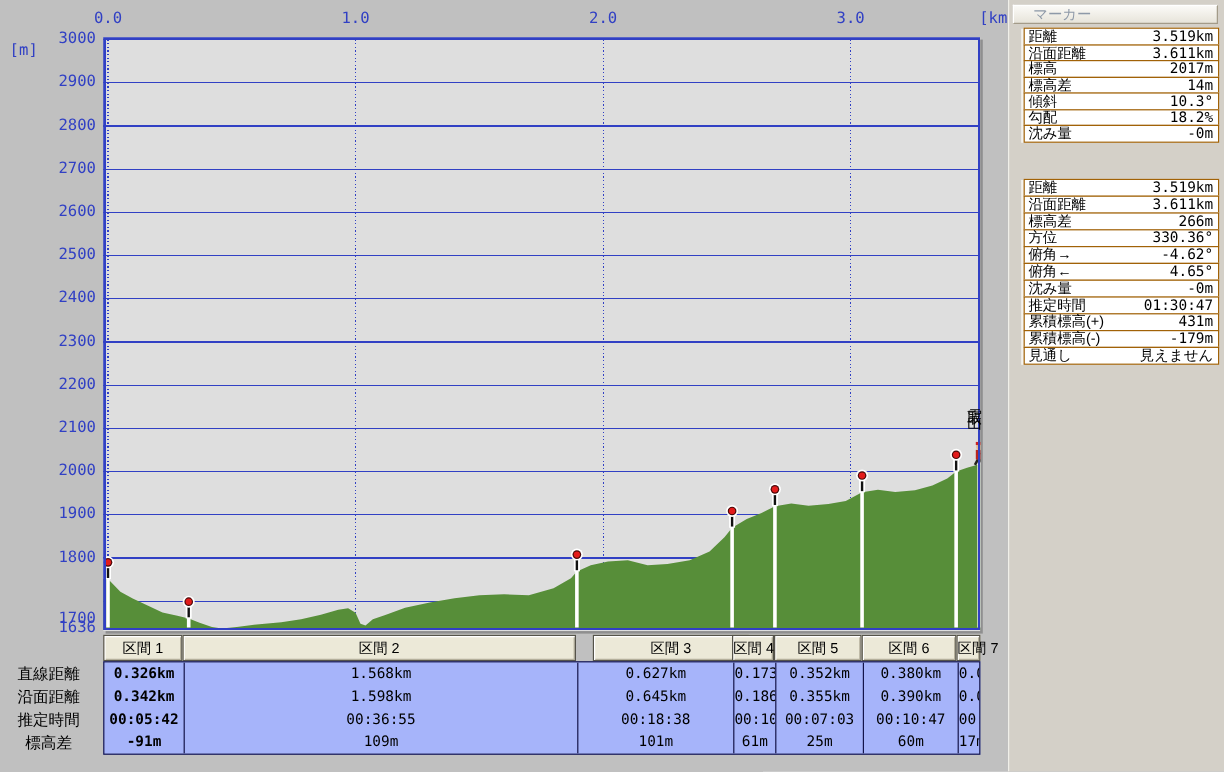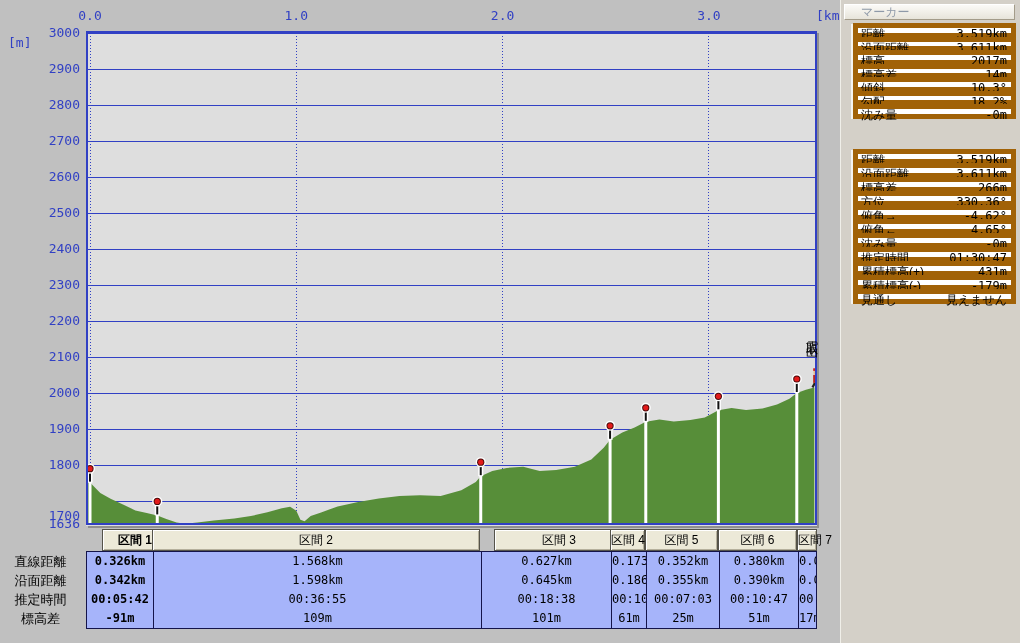--- a/index.html
+++ b/index.html
@@ -54,21 +54,21 @@
     position:absolute;left:3px;width:171px;height:16px;
     background:linear-gradient(#fbfaf7,#e7e4da);
     border-top:1px solid #ffffff;border-left:1px solid #ffffff;
     border-right:1px solid #a39b89;border-bottom:1px solid #a39b89;
     font-size:12px;line-height:15px;color:#8e99a8;padding-left:16px;
     box-sizing:border-box;white-space:nowrap;
   }
   .pane-rows{position:absolute;left:10px;width:163px;border-left:2px solid #f5f4f0;}
   .info-row{
     position:relative;background:#ffffff;
-    border:5px solid #a16207;margin-top:-1px;
+    border:1px solid #a16207;margin-top:-1px;
     box-sizing:border-box;
   }
   .info-row .lbl{
     position:absolute;left:3px;top:0;bottom:0;font-size:12px;color:#000;
     line-height:13px;white-space:nowrap;
   }
   .info-row .val{
     position:absolute;right:4px;top:0;bottom:0;font-size:12px;color:#000;
     font-family:"DejaVu Sans Mono",monospace;line-height:13px;white-space:nowrap;
   }
@@ -196,21 +196,21 @@
           </g>
         </g>
         <rect x="1" y="1" width="729" height="492" fill="none" stroke="#3140c4" stroke-width="2" shape-rendering="crispEdges"></rect>
       </svg>
   </div>
 
   <div id="summit-label" class="abs">雲取山</div>
 
   <div id="section-table" class="abs">
     <div id="table-header">
-        <div class="sec-btn" style="left: 16px; width: 66px; position: absolute; font-weight: bold;">区間 1</div>
+        <div class="sec-btn" style="left: 0px; width: 66px; position: absolute;">区間 1</div>
         <div class="sec-btn" style="left: 66px; width: 328px; position: absolute;">区間 2</div>
         <div class="sec-btn" style="left: 394px; width: 130px; position: absolute; margin-left: 14px;">区間 3</div>
         <div class="sec-btn" style="left: 524px; width: 35px; position: absolute;">区間 4</div>
         <div class="sec-btn" style="left: 559px; width: 73px; position: absolute;">区間 5</div>
         <div class="sec-btn" style="left: 632px; width: 79px; position: absolute;">区間 6</div>
         <div class="sec-btn" style="left: 711px; width: 20px; position: absolute; text-align: center;">区間 7</div>
       </div>
     <div id="table-data">
         <div class="data-col first" style="left: 0px; width: 66px; font-weight: bold;">
           <div class="cell-line">0.326km</div>
@@ -239,21 +239,21 @@
         <div class="data-col" style="left: 559px; width: 73px;">
           <div class="cell-line">0.352km</div>
           <div class="cell-line">0.355km</div>
           <div class="cell-line">00:07:03</div>
           <div class="cell-line">25m</div>
         </div>
         <div class="data-col" style="left: 632px; width: 79px;">
           <div class="cell-line">0.380km</div>
           <div class="cell-line">0.390km</div>
           <div class="cell-line">00:10:47</div>
-          <div class="cell-line">51m</div>
+          <div class="cell-line">60m</div>
         </div>
         <div class="data-col" style="left: 711px; width: 20px;">
           <div class="cell-line">0.093km</div>
           <div class="cell-line">0.093km</div>
           <div class="cell-line">00:01:</div>
           <div class="cell-line">17m</div>
         </div>
       </div>
   </div>
   <div id="table-row-labels">

